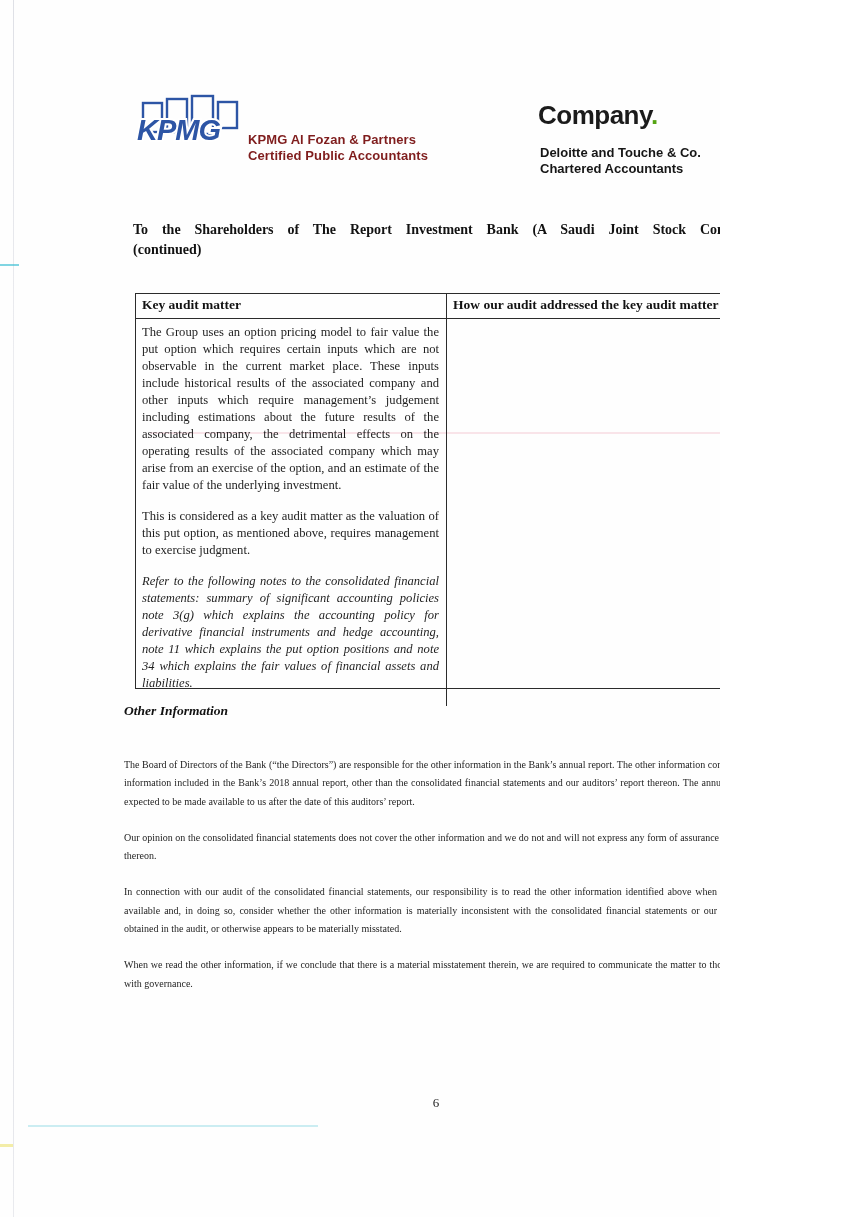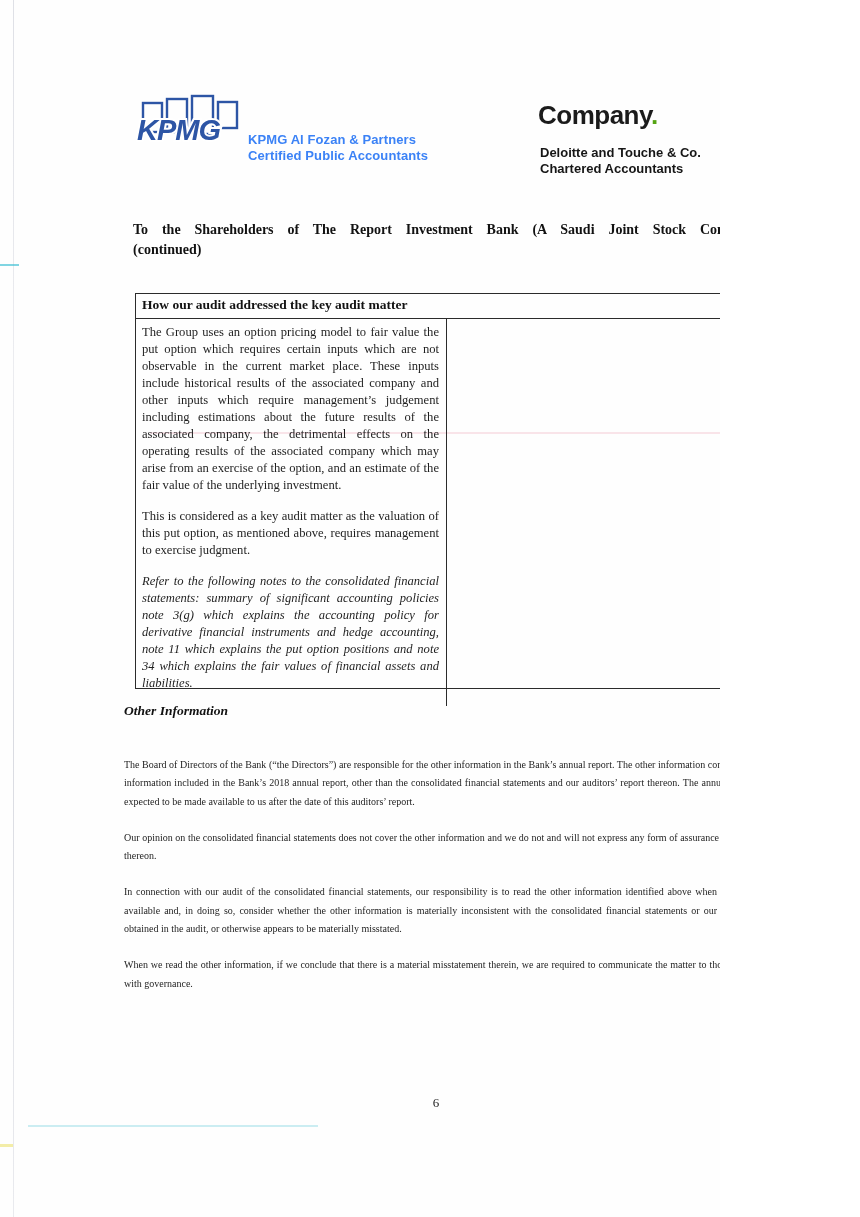--- a/index.html
+++ b/index.html
@@ -18,21 +18,21 @@
 
   
   .kpmg-logo {
     position: absolute; left: 136px; top: 94px;
     width: 110px; height: 54px;
   }
   .kpmg-firm {
     position: absolute; left: 248px; top: 132px;
     font-family: "Liberation Sans", sans-serif;
     font-weight: bold; font-size: 13px; line-height: 16px;
-    color: #3b82f6; letter-spacing: 0.1px;
+    color: #7f1d1d; letter-spacing: 0.1px;
   }
   .deloitte-logo {
     position: absolute; left: 538px; top: 100px;
     font-family: "Liberation Sans", sans-serif;
     font-weight: bold; font-size: 26px; letter-spacing: -0.5px;
     color: #1b1b1b;
   }
   .deloitte-dot { color: #55a413; }
   .deloitte-firm {
     position: absolute; left: 540px; top: 145px;
@@ -140,20 +140,21 @@
     <div>Chartered Accountants</div>
   </div>
 
   <div class="report-title">
     <div class="justify-line">To the Shareholders of The Report Investment Bank (A Saudi Joint Stock Company)</div>
     <div>(continued)</div>
   </div>
 
   <div class="kam-table">
     <div class="kam-header-row">
+      <div class="kam-col-left kam-header-cell">Key audit matter</div>
       <div class="kam-col-right kam-header-cell">How our audit addressed the key audit matter</div>
     </div>
     <div class="kam-body-row">
       <div class="kam-col-left kam-cell-left">
         <p>The Group uses an option pricing model to fair value the put option which requires certain inputs which are not observable in the current market place. These inputs include historical results of the associated company and other inputs which require management’s judgement including estimations about the future results of the associated company, the detrimental effects on the operating results of the associated company which may arise from an exercise of the option, and an estimate of the fair value of the underlying investment.</p>
         <p>This is considered as a key audit matter as the valuation of this put option, as mentioned above, requires management to exercise judgment.</p>
         <p class="italic">Refer to the following notes to the consolidated financial statements: summary of significant accounting policies note 3(g) which explains the accounting policy for derivative financial instruments and hedge accounting, note 11 which explains the put option positions and note 34 which explains the fair values of financial assets and liabilities.</p>
       </div>
       <div class="kam-col-right"></div>
     </div>

